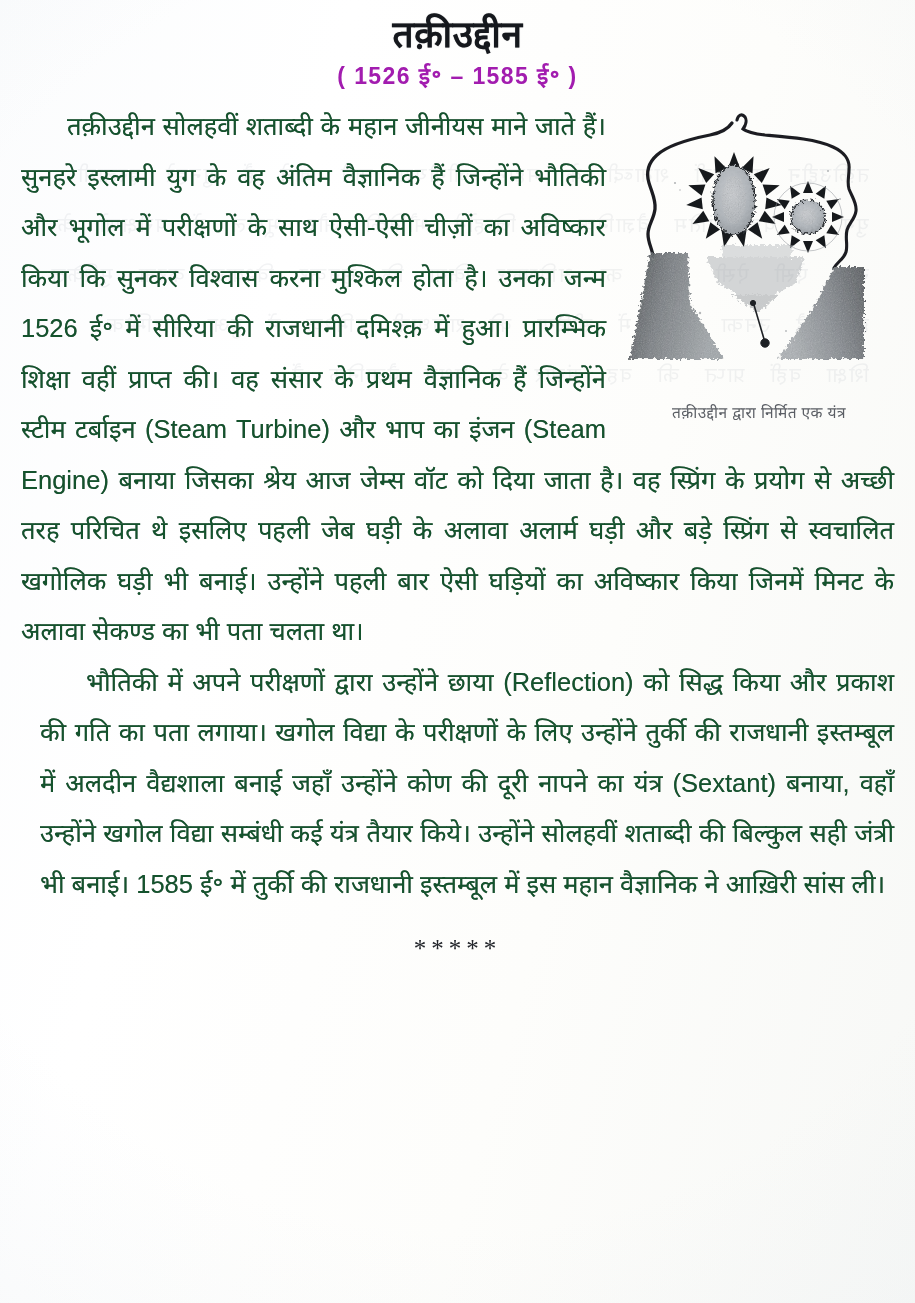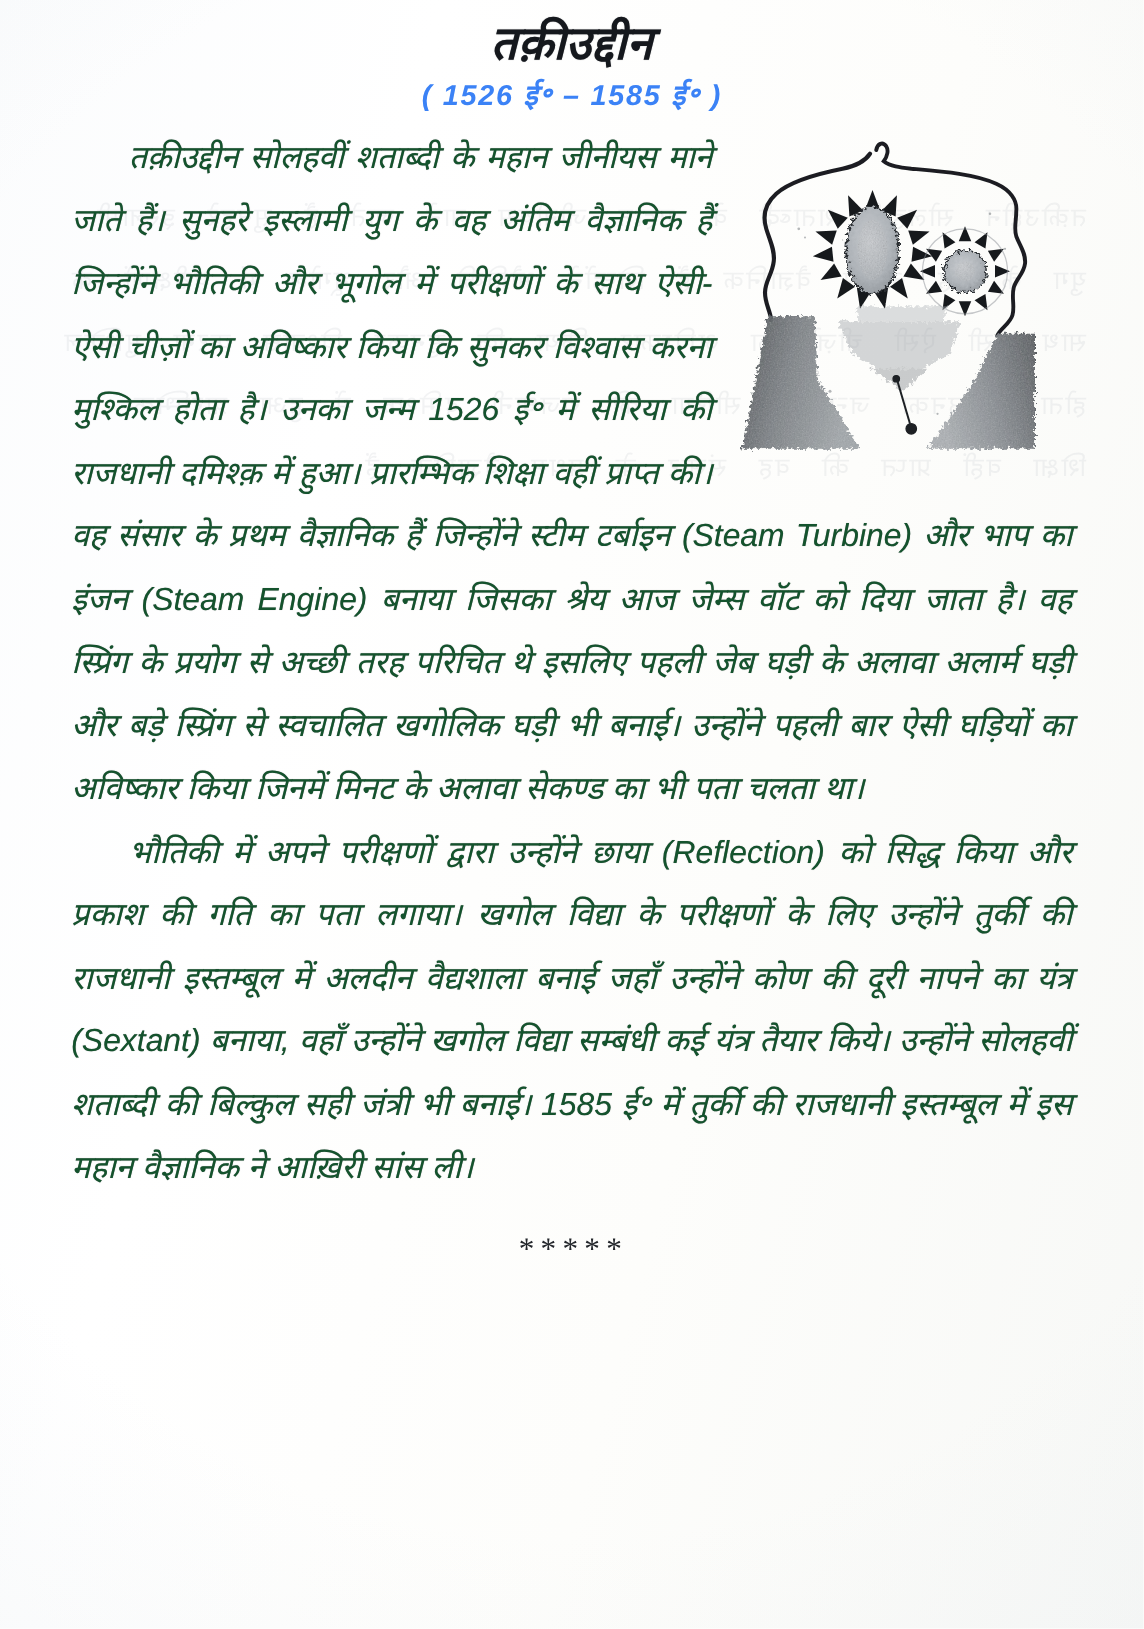--- a/index.html
+++ b/index.html
@@ -48,24 +48,23 @@
     box-sizing: border-box;
     word-spacing: 16px;
     letter-spacing: 2px;
     white-space: pre-wrap;
   }
 
   
   .content {
     position: relative;
     z-index: 3;
-    padding: 0 57px;
+    padding: 0 21px;
     box-sizing: border-box;
     height: 100%;
-    font-style: italic;
   }
 
   
   .doc-title {
     margin: 0;
     padding-top: 14px;
     text-align: center;
     font-family: "Liberation Sans", "DejaVu Sans", sans-serif;
     font-weight: bold;
     font-size: 37px;
@@ -74,21 +73,21 @@
     color: #15181d;
     text-shadow: 0 0 0.7px rgba(20,22,28,0.55);
   }
   .doc-dates {
     margin: 4px 0 0 0;
     text-align: center;
     font-family: "Liberation Sans", "DejaVu Sans", sans-serif;
     font-size: 23px;
     font-weight: bold;
     letter-spacing: 1.4px;
-    color: #3b82f6;
+    color: #a21caf;
   }
 
   
   .figure {
     float: right;
     width: 262px;
     margin: 16px 4px 4px 22px;
     text-align: center;
   }
   .figure-plate {
@@ -112,21 +111,21 @@
     font-size: 25.5px;
     line-height: 50.5px;
     color: #14532d;
     text-align: justify;
     text-justify: inter-word;
     margin: 0;
     padding-top: 10px;
     text-shadow: 0 0 0.55px rgba(17,20,24,0.5);
   }
   .bodytext .indent { display: inline-block; width: 46px; }
-  .bodytext + .bodytext { padding-top: 0; }
+  .bodytext + .bodytext { padding-top: 0; margin-left: 19px; }
   .para2 { clear: both; }
 
   .endmark {
     clear: both;
     text-align: center;
     font-family: "Liberation Serif", "DejaVu Serif", serif;
     font-size: 25px;
     letter-spacing: 5px;
     color: #23262b;
     padding-top: 26px;
@@ -267,20 +266,21 @@
           <g fill="#6d7277" opacity="0.5">
             <circle cx="47" cy="76" r="1.1"></circle>
               <circle cx="52" cy="83" r="0.8"></circle>
             <circle cx="200" cy="64" r="1"></circle>
               <circle cx="212" cy="92" r="0.9"></circle>
             <circle cx="72" cy="206" r="1.2"></circle>
               <circle cx="158" cy="224" r="0.9"></circle>
           </g>
         </svg>
       </div>
+      <figcaption class="figure-caption">तक़ीउद्दीन द्वारा निर्मित एक यंत्र</figcaption>
     </figure>
 
     <p class="bodytext para1"><span class="indent"></span><span>तक़ीउद्दीन सोलहवीं शताब्दी के महान जीनीयस माने जाते हैं। सुनहरे इस्लामी युग के वह अंतिम वैज्ञानिक हैं जिन्होंने भौतिकी और भूगोल में परीक्षणों के साथ ऐसी-ऐसी चीज़ों का अविष्कार किया कि सुनकर विश्वास करना मुश्किल होता है। उनका जन्म 1526 ई॰ में सीरिया की राजधानी दमिश्क़ में हुआ। प्रारम्भिक शिक्षा वहीं प्राप्त की। वह संसार के प्रथम वैज्ञानिक हैं जिन्होंने स्टीम टर्बाइन (Steam Turbine) और भाप का इंजन (Steam Engine) बनाया जिसका श्रेय आज जेम्स वॉट को दिया जाता है। वह स्प्रिंग के प्रयोग से अच्छी तरह परिचित थे इसलिए पहली जेब घड़ी के अलावा अलार्म घड़ी और बड़े स्प्रिंग से स्वचालित खगोलिक घड़ी भी बनाई। उन्होंने पहली बार ऐसी घड़ियों का अविष्कार किया जिनमें मिनट के अलावा सेकण्ड का भी पता चलता था।</span></p>
 
     <p class="bodytext para2"><span class="indent"></span><span>भौतिकी में अपने परीक्षणों द्वारा उन्होंने छाया (Reflection) को सिद्ध किया और प्रकाश की गति का पता लगाया। खगोल विद्या के परीक्षणों के लिए उन्होंने तुर्की की राजधानी इस्तम्बूल में अलदीन वैद्यशाला बनाई जहाँ उन्होंने कोण की दूरी नापने का यंत्र (Sextant) बनाया, वहाँ उन्होंने खगोल विद्या सम्बंधी कई यंत्र तैयार किये। उन्होंने सोलहवीं शताब्दी की बिल्कुल सही जंत्री भी बनाई। 1585 ई॰ में तुर्की की राजधानी इस्तम्बूल में इस महान वैज्ञानिक ने आख़िरी सांस ली।</span></p>
 
     <div class="endmark">*****</div>
 
   </div>
 </div>

